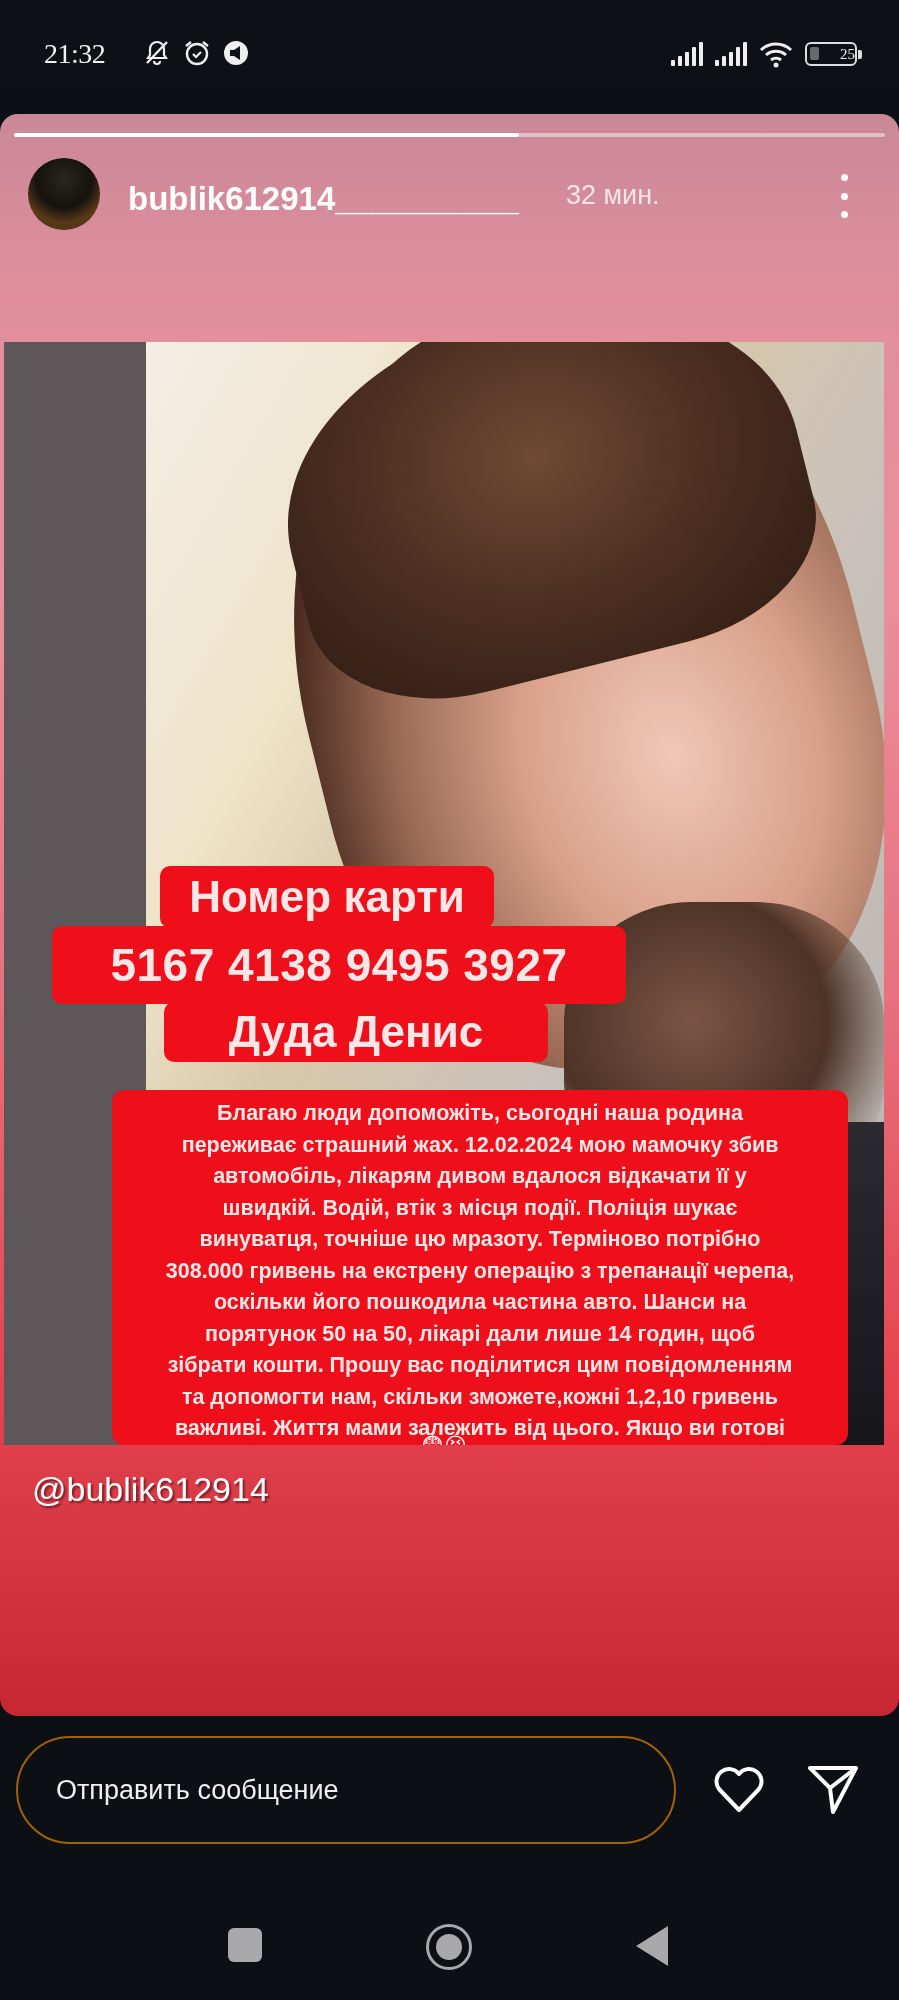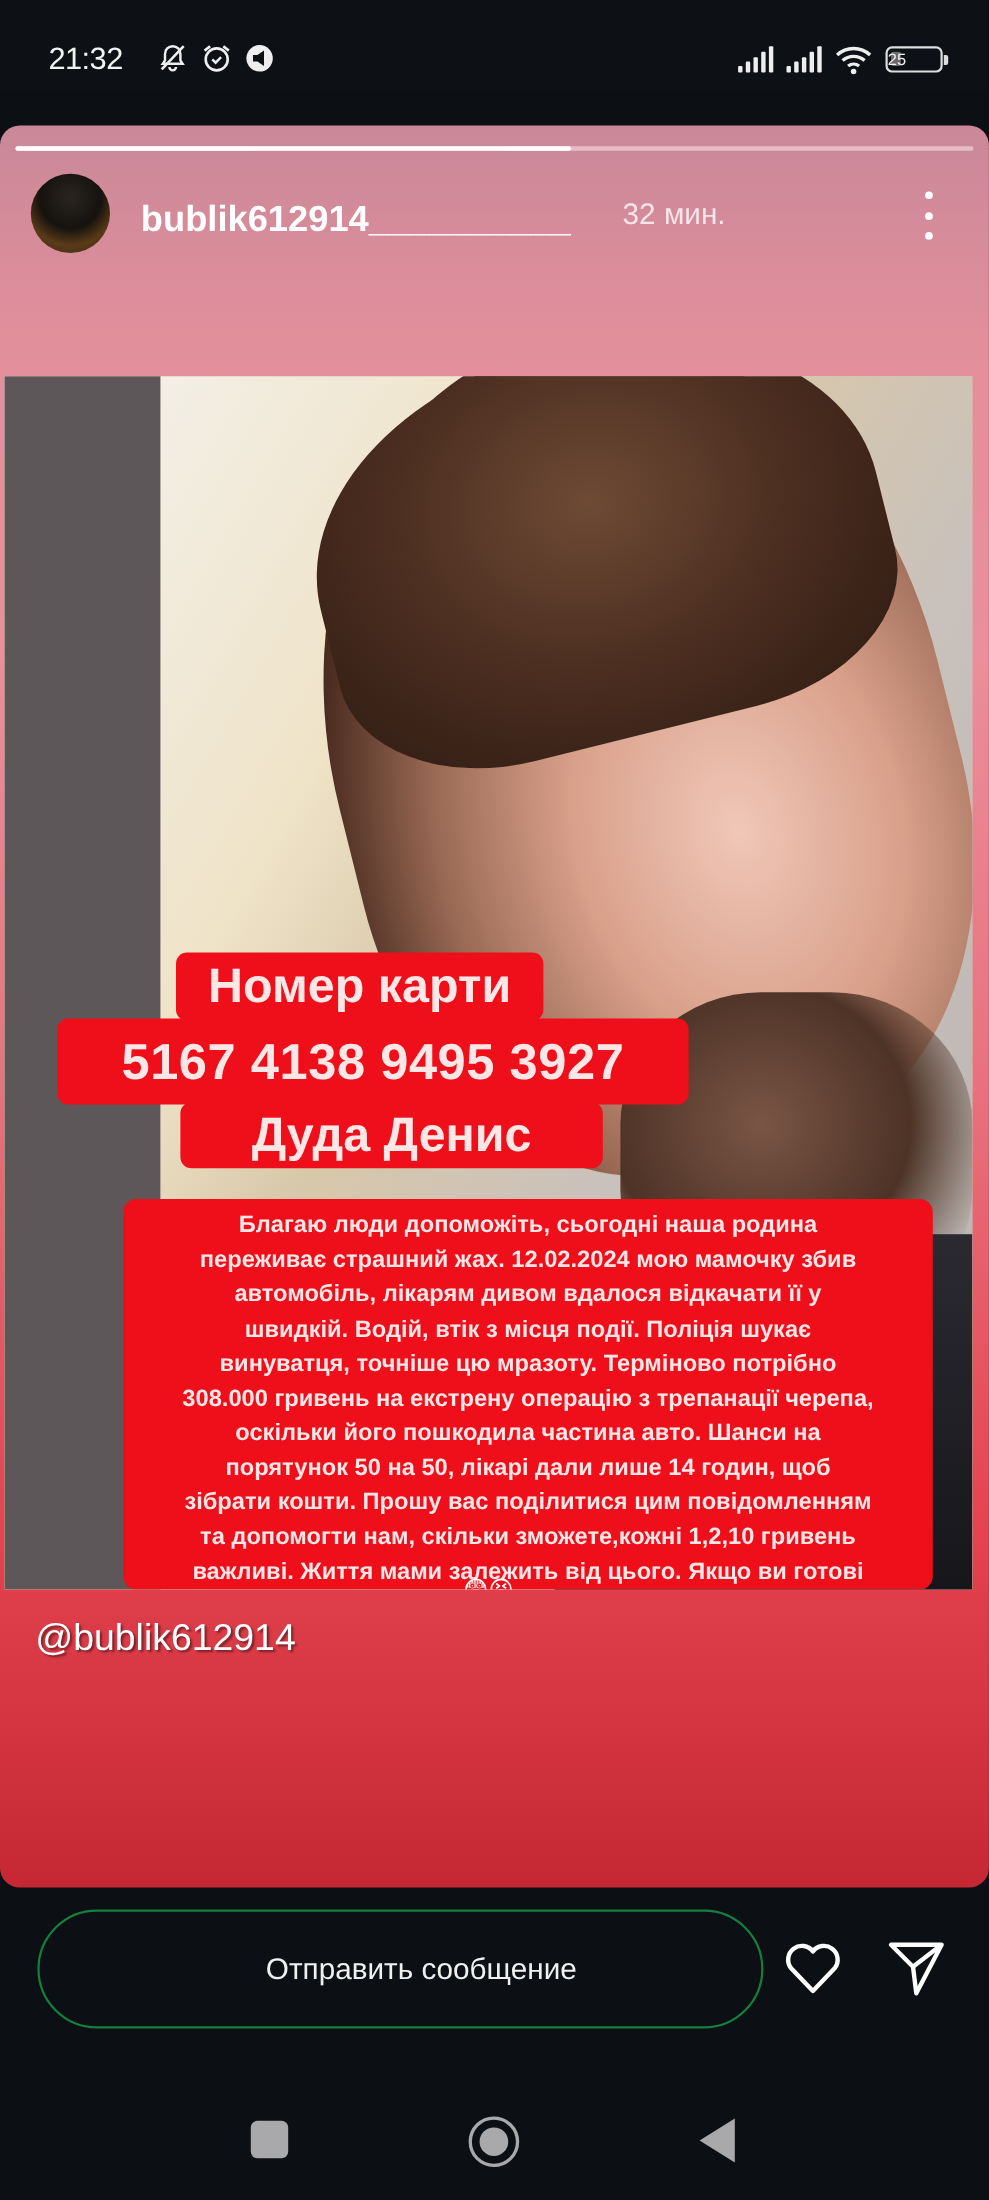--- a/index.html
+++ b/index.html
@@ -1,26 +1,26 @@
 <!DOCTYPE html>
 <html><head>
 <meta charset="utf-8">
 <style>
   * { box-sizing: border-box; margin: 0; padding: 0; }
   html, body { width: 899px; height: 2000px; background: #0c0f13; overflow: hidden; }
   body { font-family: "Liberation Sans", "DejaVu Sans", sans-serif; color: #fff; position: relative; }
 
   
-  .status-bar { position: absolute; left: 0; top: 0; width: 899px; height: 84px; background: #0d1014; }
+  .status-bar { position: absolute; left: 0; top: 0; width: 899px; height: 84px; background: #0d1014; font-family: Liberation Serif, serif; }
   .status-time { position: absolute; left: 44px; top: 38px; font-size: 28px; color: #f2f2f2; letter-spacing: -0.5px; }
   .status-left-icons { position: absolute; left: 142px; top: 38px; display: flex; gap: 10px; align-items: center; }
   .status-right { position: absolute; right: 42px; top: 40px; display: flex; gap: 12px; align-items: center; }
   .sig { display: flex; align-items: flex-end; gap: 3px; height: 24px; }
   .sig span { width: 4px; background: #eee; border-radius: 1px; display: block; }
-  .battery { width: 52px; height: 24px; border: 2.5px solid #ddd; border-radius: 6px; position: relative; display: flex; align-items: center; justify-content: flex-start; font-size: 15px; color: #eee; }
+  .battery { width: 52px; height: 24px; border: 2.5px solid #ddd; border-radius: 6px; position: relative; display: flex; align-items: center; justify-content: flex-end; font-size: 15px; color: #eee; }
   .battery::after { content: ""; position: absolute; right: -7px; top: 6px; width: 4px; height: 9px; background: #ddd; border-radius: 0 2px 2px 0; }
   .battery .fill { position: absolute; left: 3px; top: 3px; width: 9px; height: 13px; background: #6a6a6a; border-radius: 2px; }
   .battery span.num { position: relative; z-index: 1; }
 
   
   .story { position: absolute; left: 0; top: 114px; width: 899px; height: 1602px; border-radius: 18px;
            background: linear-gradient(to bottom, #c98898 0%, #e28f9c 12%, #ea8f9b 30%, #e7717e 55%, #e4434f 80%, #c52833 100%); overflow: hidden; }
   .progress { position: absolute; left: 14px; top: 19px; width: 871px; height: 4px; border-radius: 2px; background: rgba(255,255,255,0.45); }
   .progress .done { width: 58%; height: 100%; background: #fff; border-radius: 2px; }
 
@@ -47,21 +47,21 @@
   .redbox { position: absolute; background: #ef0f1a; color: #fde6e6; font-weight: bold; text-align: center; border-radius: 10px; }
   .rb-title { left: 156px; top: 524px; width: 334px; height: 62px; font-size: 44px; line-height: 62px; }
   .rb-card { left: 48px; top: 584px; width: 574px; height: 78px; font-size: 46px; line-height: 78px; letter-spacing: 0.5px; }
   .rb-name { left: 160px; top: 660px; width: 384px; height: 60px; font-size: 44px; line-height: 60px; }
   .rb-text { left: 108px; top: 748px; width: 736px; height: 355px; padding: 8px 6px 0; font-size: 21.5px; line-height: 31.5px; border-radius: 12px; white-space: pre-line; }
   .emoji { position: absolute; left: 0; width: 100%; top: 1093px; text-align: center; font-size: 22px; line-height: 22px; }
 
   .mention { position: absolute; left: 32px; top: 1356px; font-size: 34px; color: #fff; text-shadow: 2px 2px 2px rgba(0,0,0,0.45); }
 
   
-  .reply-input { position: absolute; left: 34px; top: 1736px; width: 660px; height: 108px; border: 2px solid #15803d; border-radius: 54px; background: transparent; display: flex; align-items: center; padding-left: 38px; justify-content: center; }
+  .reply-input { position: absolute; left: 16px; top: 1736px; width: 660px; height: 108px; border: 2px solid #a16207; border-radius: 54px; background: transparent; display: flex; align-items: center; padding-left: 38px; }
   .reply-input span { font-size: 27px; color: #f0f0f0; }
   .like-btn { position: absolute; left: 710px; top: 1760px; width: 58px; height: 58px; }
   .send-btn { position: absolute; left: 806px; top: 1762px; width: 54px; height: 54px; }
 
   
   .nav-recent { position: absolute; left: 228px; top: 1928px; width: 34px; height: 34px; background: #a9a9ab; border-radius: 6px; }
   .nav-home { position: absolute; left: 426px; top: 1924px; width: 46px; height: 46px; border: 3px solid #a9a9ab; border-radius: 50%; display: flex; align-items: center; justify-content: center; }
   .nav-home span { width: 26px; height: 26px; border-radius: 50%; background: #a9a9ab; display: block; }
   .nav-back { position: absolute; left: 636px; top: 1926px; width: 0; height: 0; border-top: 20px solid transparent; border-bottom: 20px solid transparent; border-right: 32px solid #a9a9ab; }
 </style>

